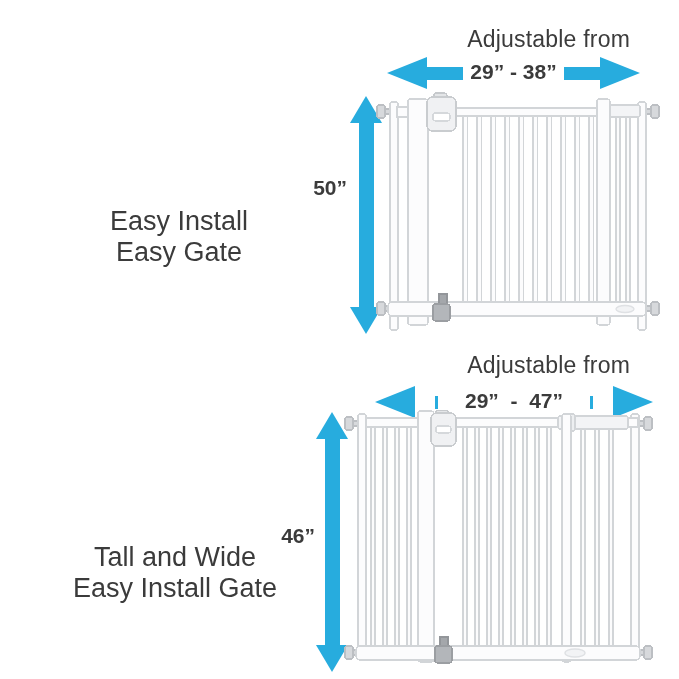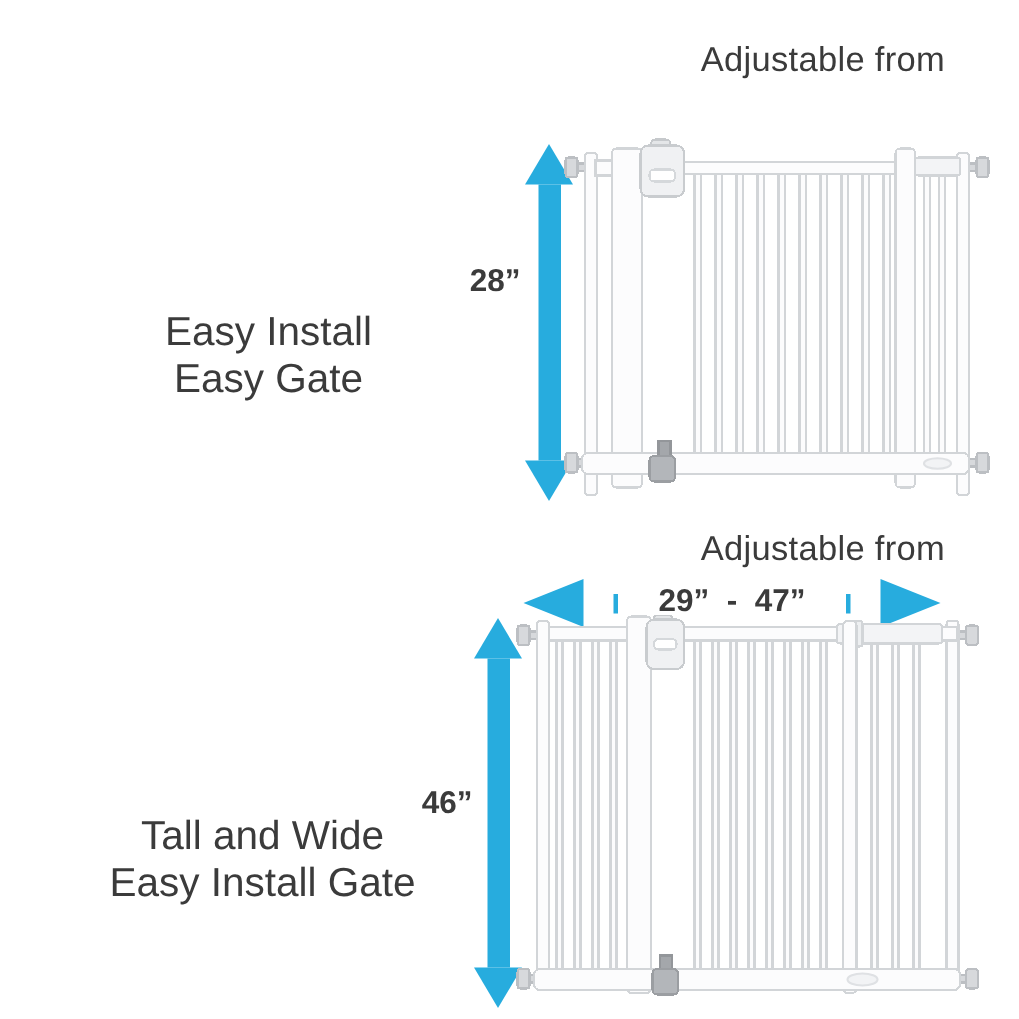--- a/index.html
+++ b/index.html
@@ -45,46 +45,53 @@
 
   
   .s1-heading{left:395px;top:26px;width:235px;}
   .s1-harrow{left:387px;top:56px;width:253px;}
   .s1-varrow{left:350px;top:96px;height:238px;}
   .s1-height{left:297px;top:176px;width:50px;}
   .s1-label{left:49px;top:170px;width:260px;}
   .s1-gate{left:375px;top:92px;width:285px;height:245px;}
 
   .s2-heading{left:395px;top:352px;width:235px;}
-  .s2-harrow{left:349px;top:385px;width:278px;gap:20px;}
+  .s2-harrow{left:375px;top:385px;width:278px;gap:20px;}
   .s2-varrow{left:316px;top:412px;height:260px;}
   .s2-height{left:267px;top:524px;width:48px;}
   .s2-label{left:30px;top:506px;width:290px;}
   .s2-gate{left:343px;top:410px;width:320px;height:255px;}
 </style>
 </head>
 <body>
 
 <div class="canvas">
 
   <div class="gate-label s1-label">
     <div>Easy Install</div>
     <div>Easy Gate</div>
   </div>
 
   <div class="heading s1-heading">Adjustable from</div>
 
+  <div class="h-arrow s1-harrow">
+    <div class="head-left"></div>
+    <div class="bar"></div>
+    <div class="range">29” - 38”</div>
+    <div class="bar"></div>
+    <div class="head-right"></div>
+  </div>
 
   <div class="v-arrow s1-varrow">
     <div class="head-up"></div>
     <div class="vbar"></div>
     <div class="head-down"></div>
   </div>
 
-  <div class="height-label s1-height">28”</div>
+  <div class="height-label s1-height">50”</div>
 
   <svg class="gate-svg s1-gate" viewBox="0 0 285 245">
     <g stroke="#D2D5D8" stroke-width="1.4" fill="#FCFCFD">
 
       <rect x="9" y="17" width="8" height="5" fill="#D7D9DC" stroke="#BCBFC3"></rect>
       <rect x="2" y="13" width="8" height="13" rx="2" fill="#D7D9DC" stroke="#BCBFC3"></rect>
       <rect x="270" y="17" width="8" height="5" fill="#D7D9DC" stroke="#BCBFC3"></rect>
       <rect x="276" y="13" width="8" height="13" rx="2" fill="#D7D9DC" stroke="#BCBFC3"></rect>
 
       <rect x="9" y="214" width="8" height="5" fill="#D7D9DC" stroke="#BCBFC3"></rect>

